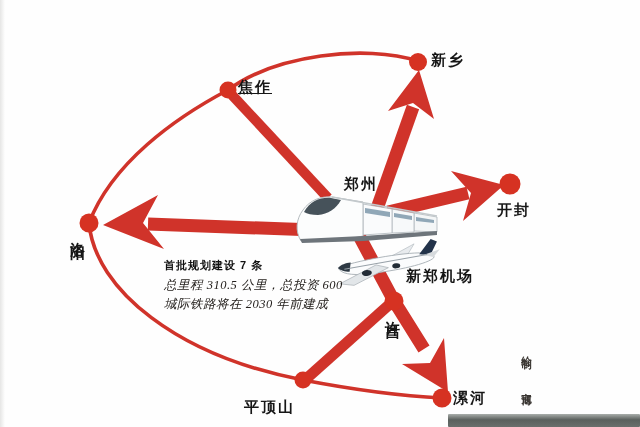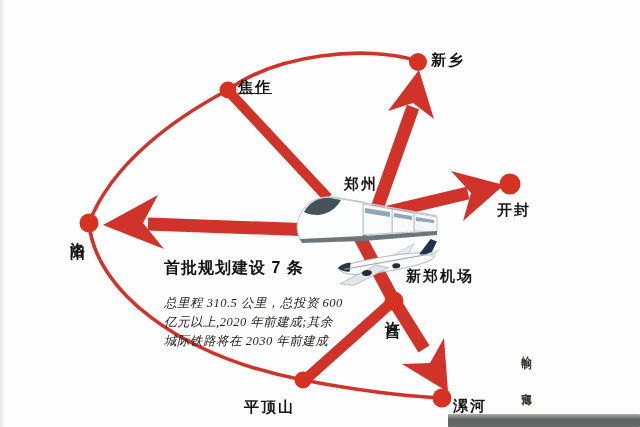--- a/index.html
+++ b/index.html
@@ -14,21 +14,21 @@
   svg.net{position:absolute;left:0;top:0;}
   .city{
     position:absolute;font-weight:bold;font-size:15px;color:#161616;
     letter-spacing:2px;white-space:nowrap;line-height:1.1;
   }
   .city.vert{
     writing-mode:vertical-rl;text-orientation:upright;letter-spacing:4px;
   }
   .info{position:absolute;left:164px;top:258px;width:210px;}
   .info-title{
-    font-weight:bold;font-size:16px;color:#111;letter-spacing:1px;margin-bottom:15px;
+    font-weight:bold;font-size:11px;color:#111;letter-spacing:1px;margin-bottom:3px;
   }
   .info-line{
     font-family:"Liberation Serif",serif;font-style:italic;font-size:12.5px;
     color:#24201d;line-height:1.52;letter-spacing:.5px;white-space:nowrap;
   }
   .credit{
     position:absolute;writing-mode:vertical-rl;text-orientation:upright;
     font-size:10.5px;color:#3a3632;letter-spacing:2px;font-weight:bold;
   }
   .credit.c1{left:520px;top:348px;}
@@ -95,26 +95,25 @@
   </svg>
 
   <div class="city" style="left:238px;top:79px;text-decoration:underline;">焦作</div>
   <div class="city" style="left:431px;top:52px;text-align:center;">新乡</div>
   <div class="city" style="left:344px;top:176px;">郑州</div>
   <div class="city" style="left:497px;top:190px;margin-top:12px;">开封</div>
   <div class="city vert" style="left:69px;top:230px;">洛阳</div>
   <div class="city" style="left:406px;top:268px;">新郑机场</div>
   <div class="city vert" style="left:384px;top:309px;">许昌</div>
   <div class="city" style="left:244px;top:387px;margin-top:12px;">平顶山</div>
-  <div class="city" style="left:453px;top:390px;margin-top:8px;">漯河</div>
+  <div class="city" style="left:453px;top:390px;">漯河</div>
 
   <div class="info">
     <div class="info-title">首批规划建设 7 条</div>
     <div class="info-line">总里程 310.5 公里，总投资 600</div>
-    <div class="info-line">亿元以上,2020 年前建成;其余</div>
     <div class="info-line">城际铁路将在 2030 年前建成</div>
   </div>
 
   <div class="credit c1">绘制</div>
   <div class="credit c2">寇博</div>
 
   <div class="graybar"></div>
 
 </div>
 

